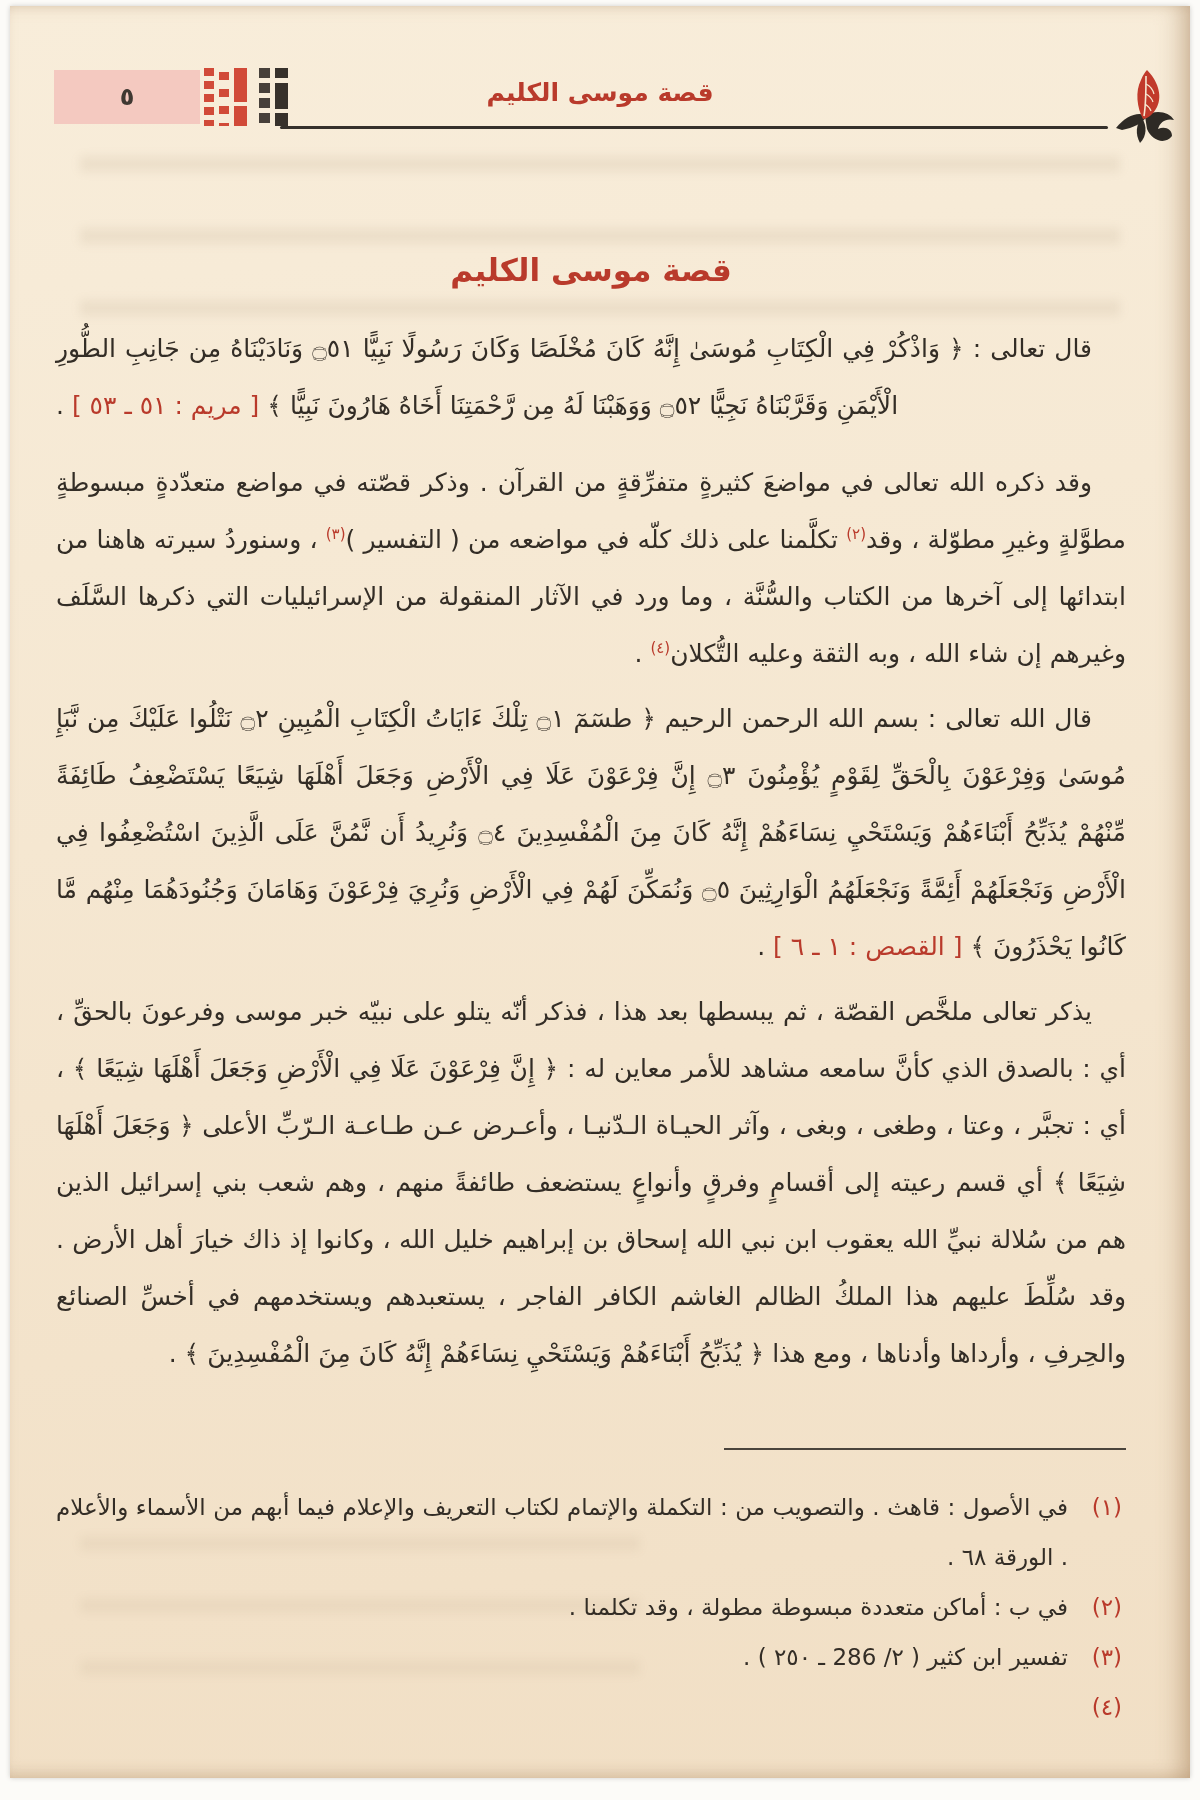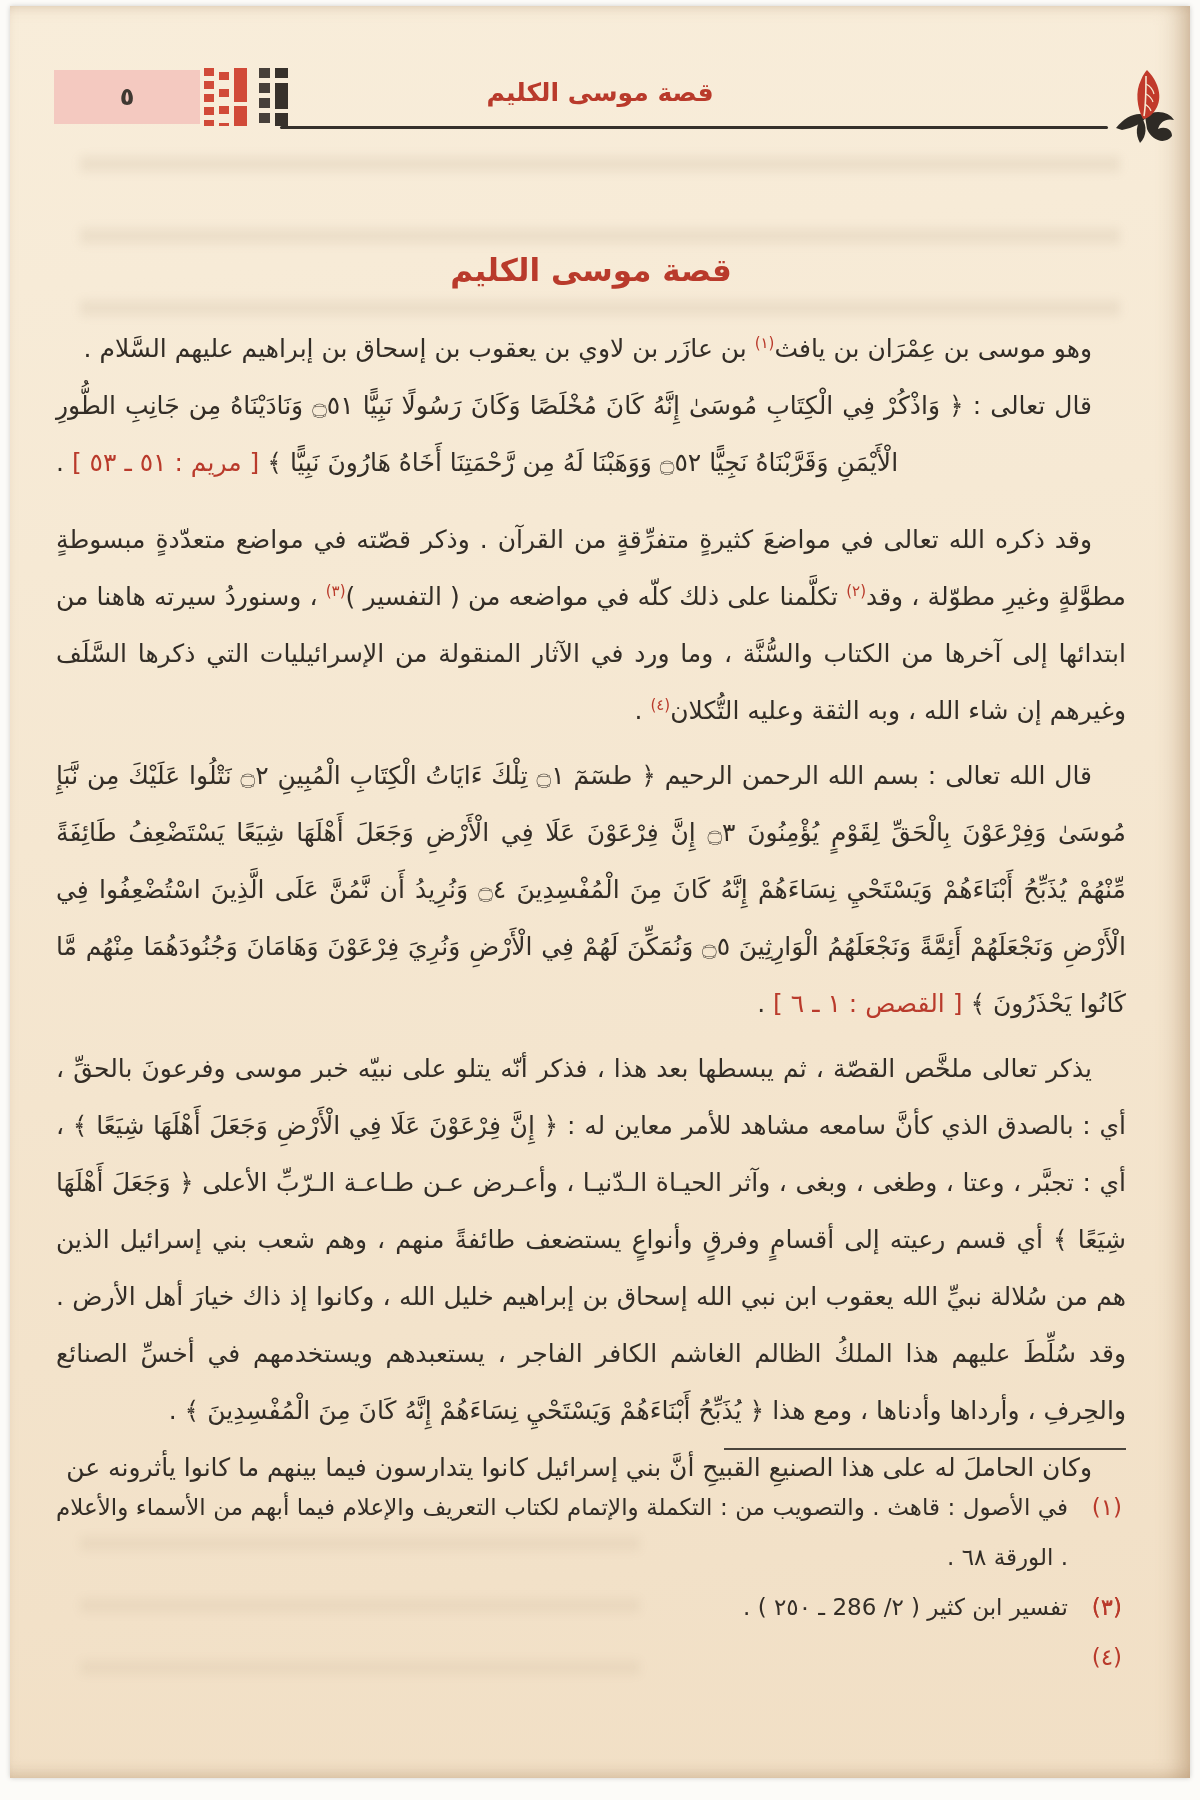--- a/index.html
+++ b/index.html
@@ -119,36 +119,35 @@
     <path d="M35 2 C45 12 51 27 45 39 C41 47 35 51 31 51 C25 40 23 23 29 12 C31 7 33 4 35 2 Z" fill="#c13a2b"></path>
     <path d="M34 8 C34 22 34 36 32 48" stroke="#f6e8d2" stroke-width="1.6" fill="none"></path>
     <path d="M34 16 C38 18 41 22 42 26 M34 26 C38 28 40 31 41 34 M33 36 C36 38 38 40 39 43" stroke="#f6e8d2" stroke-width="1.2" fill="none"></path>
   </svg>
 
   <div class="ghost ghost-top"></div>
   <div class="ghost ghost-bottom"></div>
 
   <main class="content">
     <h1 class="chapter-title">قصة موسى الكليم</h1>
-    <p class="para"><span class="seg-t">وهو موسى بن عِمْرَان بن يافث</span><sup class="seg-f">(١)</sup><span class="seg-t"> بن عازَر بن لاوي بن يعقوب بن إسحاق بن إبراهيم عليهم السَّلام .</span></p>
     <p class="para quran-last-left"><span class="seg-t">قال تعالى : </span><span class="seg-q">﴿ وَاذْكُرْ فِي الْكِتَابِ مُوسَىٰ إِنَّهُ كَانَ مُخْلَصًا وَكَانَ رَسُولًا نَبِيًّا ۝٥١ وَنَادَيْنَاهُ مِن جَانِبِ الطُّورِ الْأَيْمَنِ وَقَرَّبْنَاهُ نَجِيًّا ۝٥٢ وَوَهَبْنَا لَهُ مِن رَّحْمَتِنَا أَخَاهُ هَارُونَ نَبِيًّا ﴾ </span><span class="seg-r">[ مريم : ٥١ ـ ٥٣ ]</span><span class="seg-t"> .</span></p>
     <p class="para mt-lg"><span class="seg-t">وقد ذكره الله تعالى في مواضعَ كثيرةٍ متفرِّقةٍ من القرآن . وذكر قصّته في مواضع متعدّدةٍ مبسوطةٍ مطوَّلةٍ وغيرِ مطوّلة ، وقد</span><sup class="seg-f">(٢)</sup><span class="seg-t"> تكلَّمنا على ذلك كلّه في مواضعه من ( التفسير )</span><sup class="seg-f">(٣)</sup><span class="seg-t"> ، وسنوردُ سيرته هاهنا من ابتدائها إلى آخرها من الكتاب والسُّنَّة ، وما ورد في الآثار المنقولة من الإسرائيليات التي ذكرها السَّلَف وغيرهم إن شاء الله ، وبه الثقة وعليه التُّكلان</span><sup class="seg-f">(٤)</sup><span class="seg-t"> .</span></p>
     <p class="para mt-md"><span class="seg-t">قال الله تعالى : بسم الله الرحمن الرحيم </span><span class="seg-q">﴿ طسٓمٓ ۝١ تِلْكَ ءَايَاتُ الْكِتَابِ الْمُبِينِ ۝٢ نَتْلُوا عَلَيْكَ مِن نَّبَإِ مُوسَىٰ وَفِرْعَوْنَ بِالْحَقِّ لِقَوْمٍ يُؤْمِنُونَ ۝٣ إِنَّ فِرْعَوْنَ عَلَا فِي الْأَرْضِ وَجَعَلَ أَهْلَهَا شِيَعًا يَسْتَضْعِفُ طَائِفَةً مِّنْهُمْ يُذَبِّحُ أَبْنَاءَهُمْ وَيَسْتَحْيِ نِسَاءَهُمْ إِنَّهُ كَانَ مِنَ الْمُفْسِدِينَ ۝٤ وَنُرِيدُ أَن نَّمُنَّ عَلَى الَّذِينَ اسْتُضْعِفُوا فِي الْأَرْضِ وَنَجْعَلَهُمْ أَئِمَّةً وَنَجْعَلَهُمُ الْوَارِثِينَ ۝٥ وَنُمَكِّنَ لَهُمْ فِي الْأَرْضِ وَنُرِيَ فِرْعَوْنَ وَهَامَانَ وَجُنُودَهُمَا مِنْهُم مَّا كَانُوا يَحْذَرُونَ ﴾ </span><span class="seg-r">[ القصص : ١ ـ ٦ ]</span><span class="seg-t"> .</span></p>
     <p class="para mt-md"><span class="seg-t">يذكر تعالى ملخَّص القصّة ، ثم يبسطها بعد هذا ، فذكر أنّه يتلو على نبيّه خبر موسى وفرعونَ بالحقِّ ، أي : بالصدق الذي كأنَّ سامعه مشاهد للأمر معاين له : </span><span class="seg-q">﴿ إِنَّ فِرْعَوْنَ عَلَا فِي الْأَرْضِ وَجَعَلَ أَهْلَهَا شِيَعًا ﴾</span><span class="seg-t"> ، أي : تجبَّر ، وعتا ، وطغى ، وبغى ، وآثر الحيـاة الـدّنيـا ، وأعـرض عـن طـاعـة الـرّبِّ الأعلى </span><span class="seg-q">﴿ وَجَعَلَ أَهْلَهَا شِيَعًا ﴾</span><span class="seg-t"> أي قسم رعيته إلى أقسامٍ وفرقٍ وأنواعٍ يستضعف طائفةً منهم ، وهم شعب بني إسرائيل الذين هم من سُلالة نبيِّ الله يعقوب ابن نبي الله إسحاق بن إبراهيم خليل الله ، وكانوا إذ ذاك خيارَ أهل الأرض . وقد سُلِّطَ عليهم هذا الملكُ الظالم الغاشم الكافر الفاجر ، يستعبدهم ويستخدمهم في أخسِّ الصنائع والحِرفِ ، وأرداها وأدناها ، ومع هذا </span><span class="seg-q">﴿ يُذَبِّحُ أَبْنَاءَهُمْ وَيَسْتَحْيِ نِسَاءَهُمْ إِنَّهُ كَانَ مِنَ الْمُفْسِدِينَ ﴾</span><span class="seg-t"> .</span></p>
-    <p class="para"><span class="seg-t">وكان الحاملَ له على هذا الصنيعِ القبيحِ أنَّ بني إسرائيل كانوا يتدارسون فيما بينهم ما كانوا يأثرونه عن</span></p>
   </main>
 
   <footer class="footnotes">
     <div class="fn-rule"></div>
     <div class="fn">
       <span class="fn-marker">(١)</span>
       <span class="fn-text">في الأصول : قاهث . والتصويب من : التكملة والإتمام لكتاب التعريف والإعلام فيما أبهم من الأسماء والأعلام . الورقة ٦٨ .</span>
     </div>
     <div class="fn">
       <span class="fn-marker">(٢)</span>
+      <span class="fn-text">في ب : أماكن متعددة مبسوطة مطولة ، وقد تكلمنا .</span>
     </div>
     <div class="fn">
       <span class="fn-marker">(٣)</span>
       <span class="fn-text">تفسير ابن كثير ( ٢/ 286 ـ ٢٥٠ ) .</span>
     </div>
     <div class="fn">
       <span class="fn-marker">(٤)</span>
     </div>
   </footer>
 

